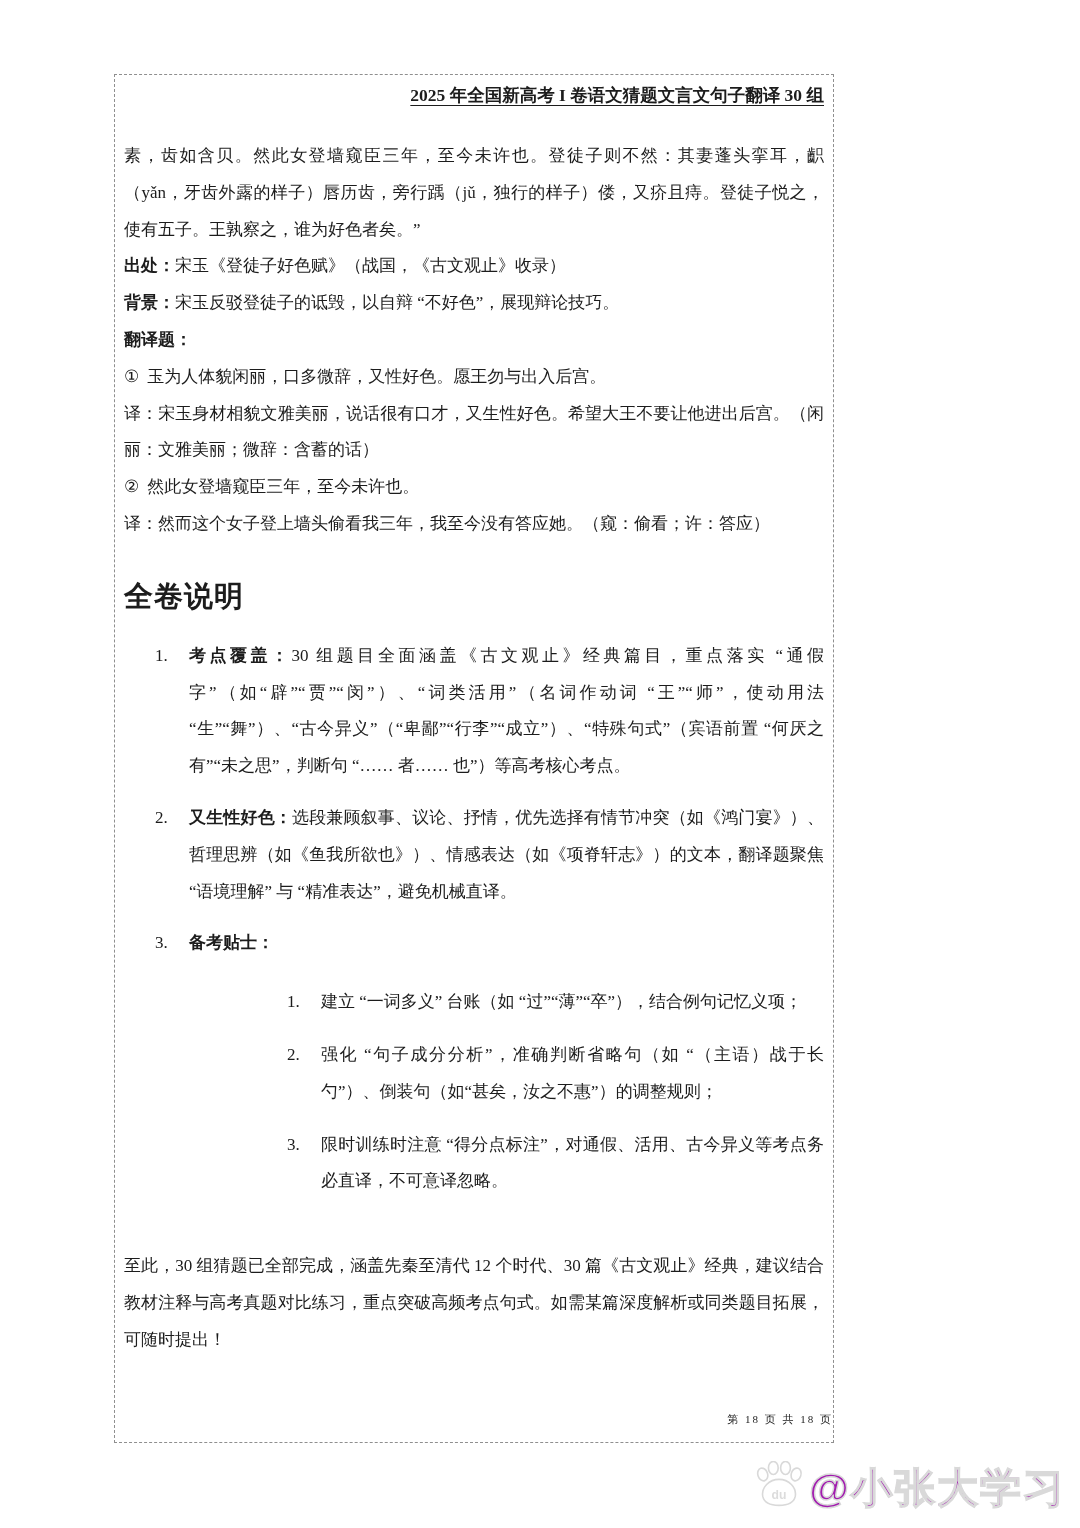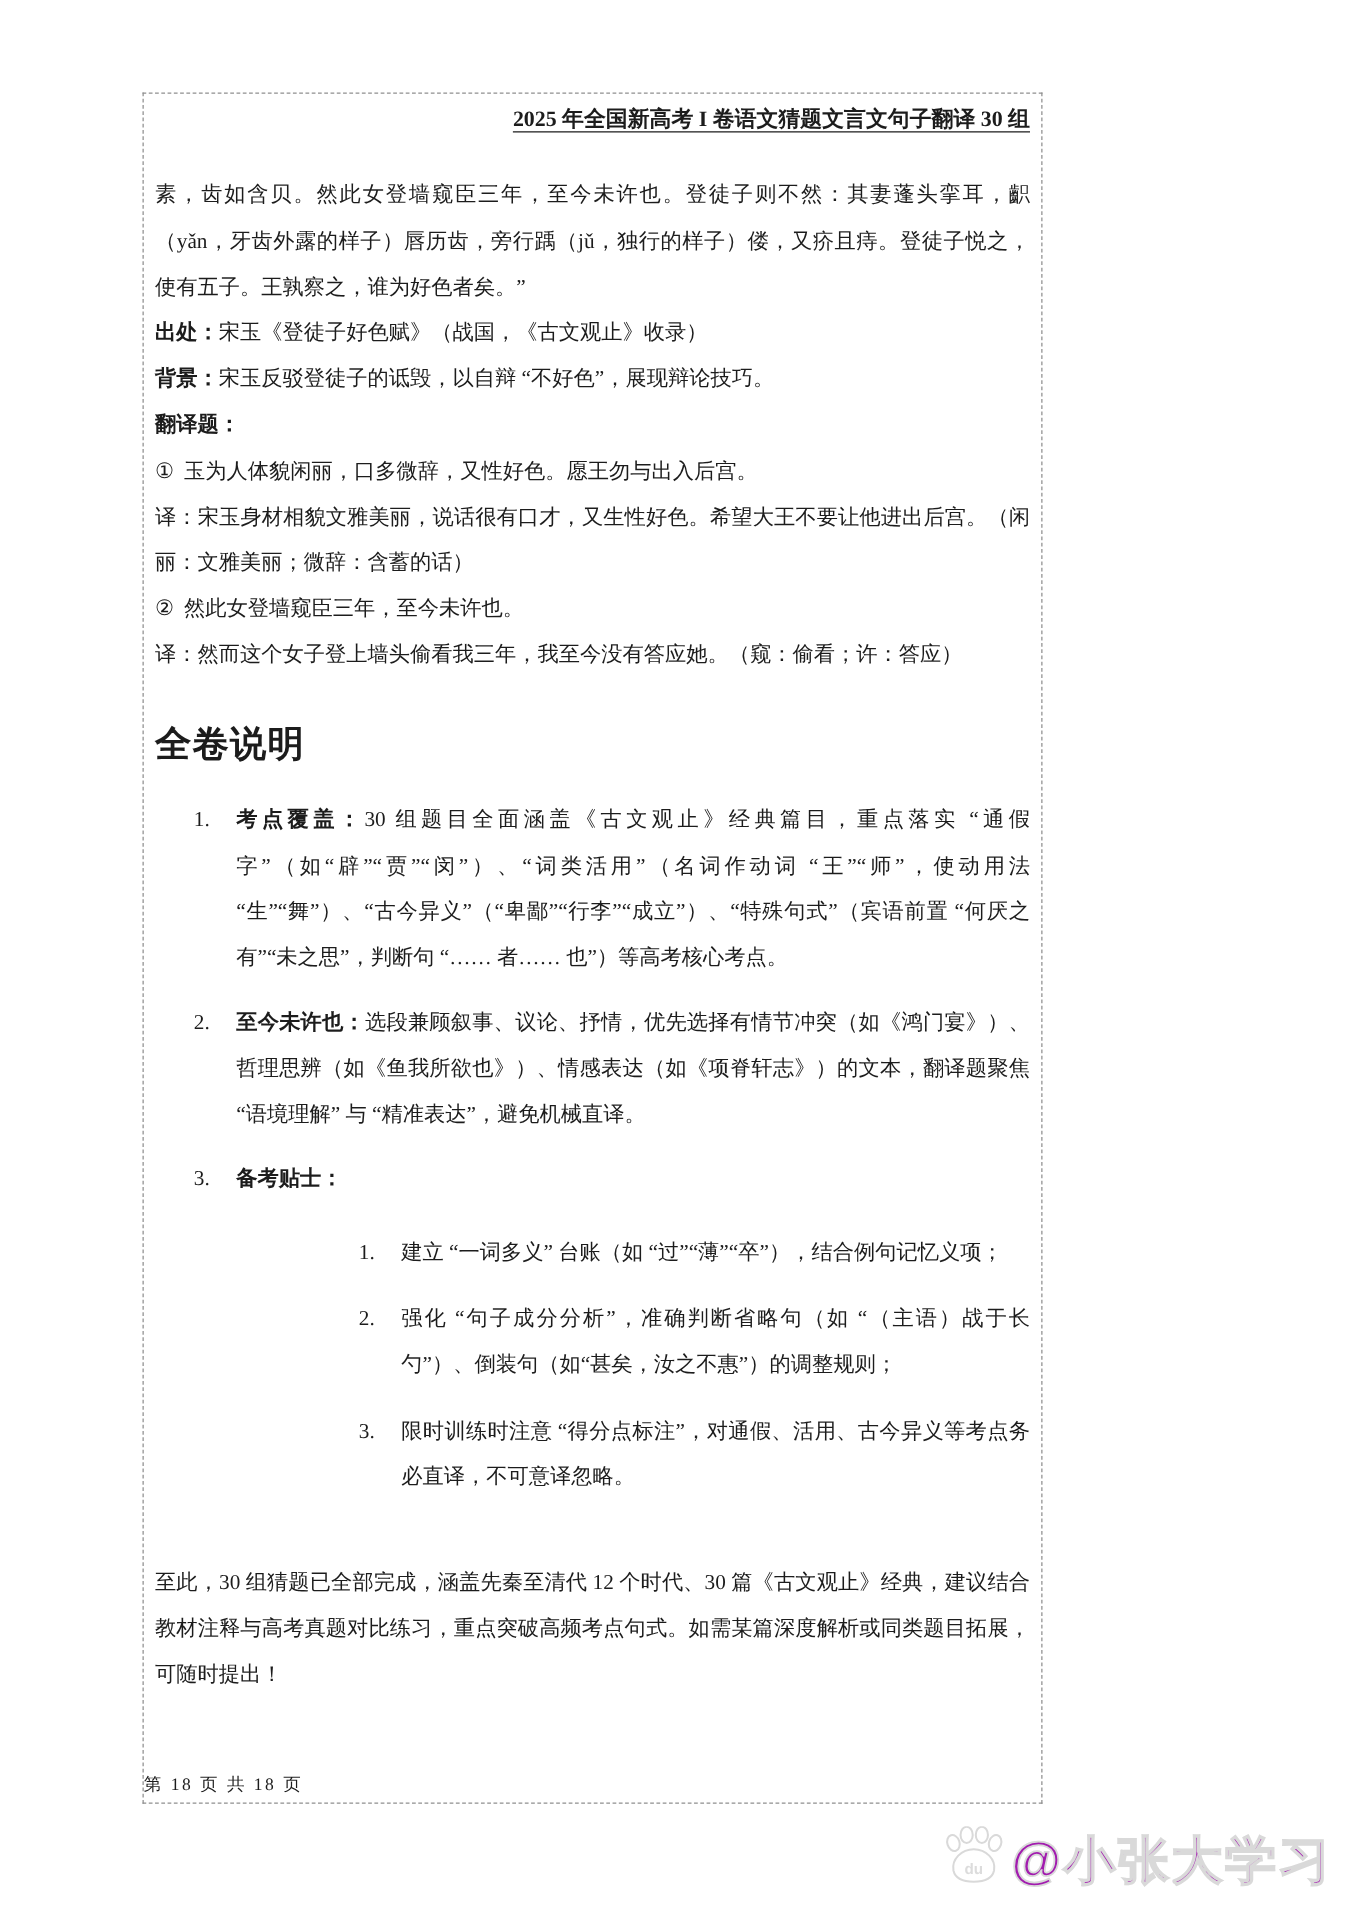--- a/index.html
+++ b/index.html
@@ -37,22 +37,22 @@
 
   .olist { margin-top: 22px; }
   .li { position: relative; padding-left: 65px; margin-bottom: 15px; }
   .li .num { position: absolute; left: 31px; top: 0; }
   .li2 { position: relative; padding-left: 132px; margin-top: 10px; margin-bottom: 12px; }
   .li2 .num { position: absolute; left: 98px; top: 0; }
 
   .closing { margin-top: 48px; }
 
   .doc-footer {
-    position: absolute; bottom: 2px; left: 0; width: 100%;
-    text-align: left; font-size: 14px; line-height: 22px;
+    position: absolute; bottom: 12px; left: 0; width: 100%;
+    text-align: right; font-size: 11px; line-height: 22px;
     letter-spacing: 2px;
   }
 
   .watermark {
     position: absolute; right: 14px; bottom: 12px;
     display: flex; align-items: flex-start; gap: 4px;
     font-family: "Liberation Sans", "DejaVu Sans", sans-serif;
   }
   .watermark .wm-text {
     font-size: 41px; font-weight: bold; color: #a21caf;
@@ -92,21 +92,21 @@
 
   <div class="olist">
 
     <div class="bodytext li">
       <span class="num">1.</span>
       <span class="bold">考点覆盖：</span><span>30 组题目全面涵盖《古文观止》经典篇目，重点落实 “通假字”（如“辟”“贾”“闵”）、“词类活用”（名词作动词 “王”“师”，使动用法 “生”“舞”）、“古今异义”（“卑鄙”“行李”“成立”）、“特殊句式”（宾语前置 “何厌之有”“未之思”，判断句 “…… 者…… 也”）等高考核心考点。</span>
     </div>
 
     <div class="bodytext li">
       <span class="num">2.</span>
-      <span class="bold">至今未许也：</span><span>选段兼顾叙事、议论、抒情，优先选择有情节冲突（如《鸿门宴》）、哲理思辨（如《鱼我所欲也》）、情感表达（如《项脊轩志》）的文本，翻译题聚焦 “语境理解” 与 “精准表达”，避免机械直译。</span>
+      <span class="bold">又生性好色：</span><span>选段兼顾叙事、议论、抒情，优先选择有情节冲突（如《鸿门宴》）、哲理思辨（如《鱼我所欲也》）、情感表达（如《项脊轩志》）的文本，翻译题聚焦 “语境理解” 与 “精准表达”，避免机械直译。</span>
     </div>
 
     <div class="bodytext li">
       <span class="num">3.</span>
       <span class="bold">备考贴士：</span><span></span>
 
       <div>
         <div class="bodytext li2" style="margin-top:22px;">
           <span class="num">1.</span>
           <span>建立 “一词多义” 台账（如 “过”“薄”“卒”），结合例句记忆义项；</span>

